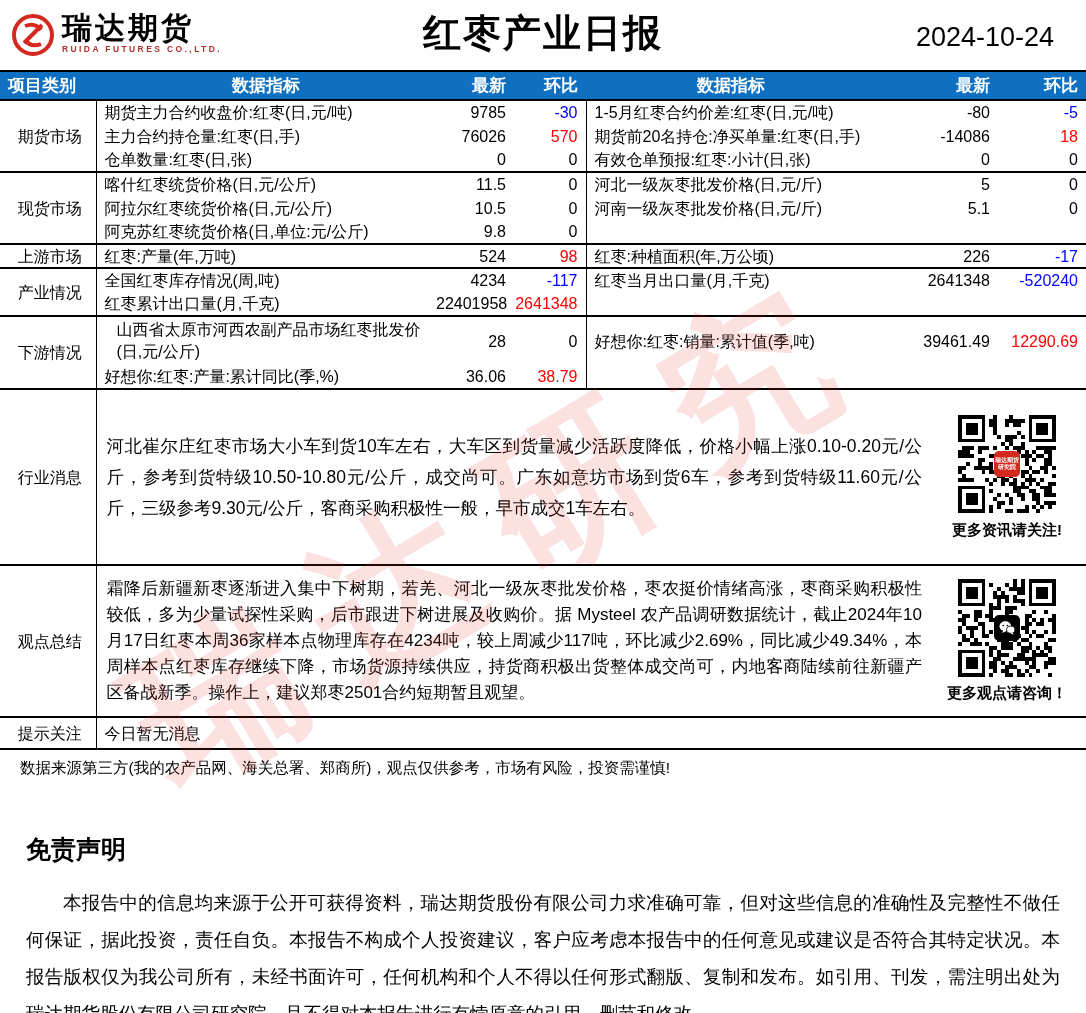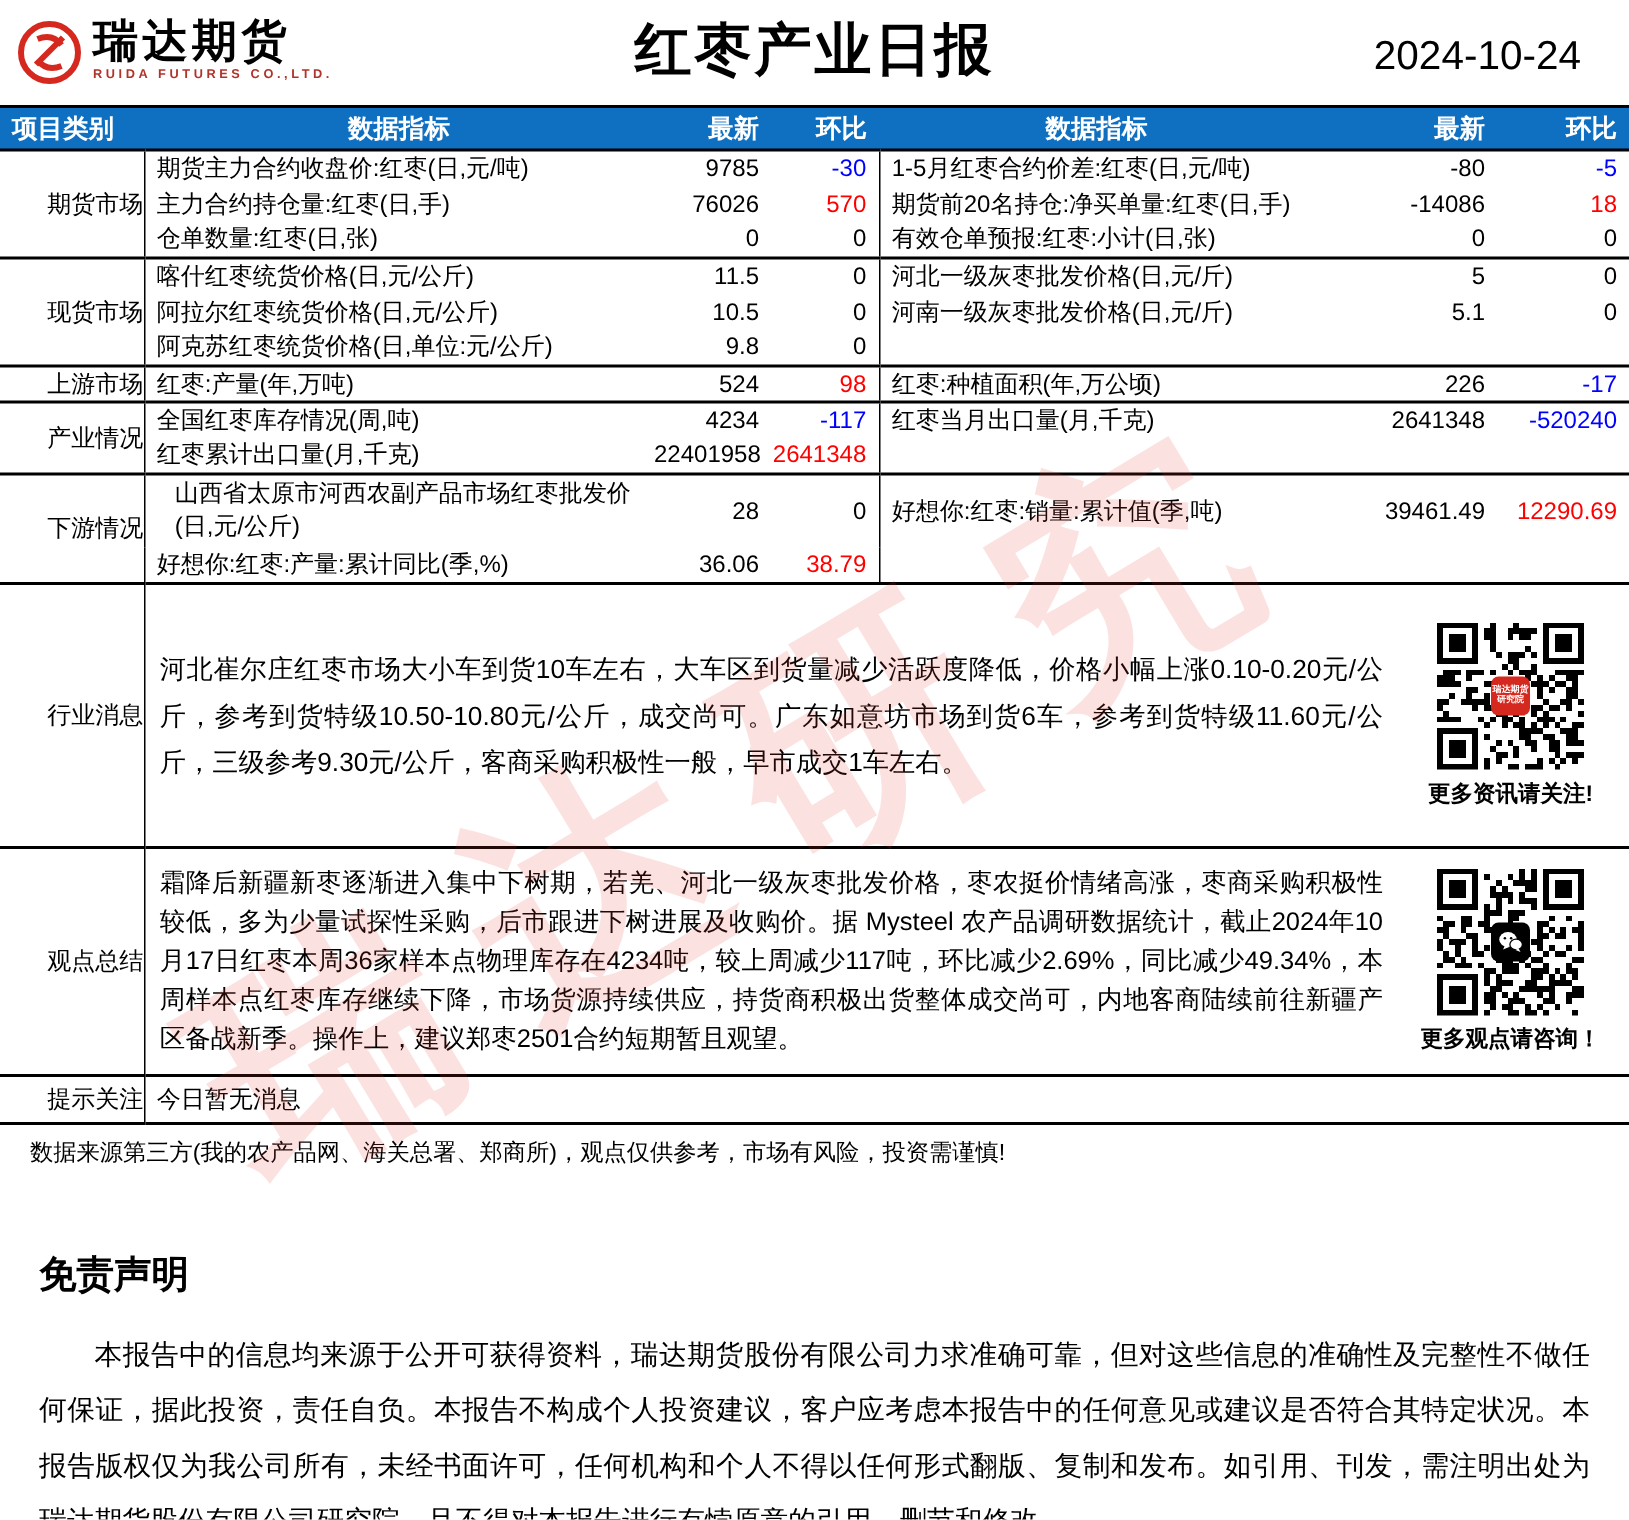--- a/index.html
+++ b/index.html
@@ -24,21 +24,21 @@
   
   table{width:1086px;border-collapse:collapse;table-layout:fixed;}
   td,th{padding:0;vertical-align:middle;font-size:16px;overflow:hidden;}
   thead th{background:var(--blue);color:#fff;font-weight:bold;height:29px;
            font-size:17px;border-top:2px solid #000;margin-top:28px;}
   th.h-cat{text-align:left;padding-left:8px;}
   th.h-ind{text-align:center;}
   th.h-num{text-align:right;padding-right:8px;}
 
   .t-data td{height:24px;line-height:21px;}
-  td.cat{border-right:1.5px solid #000;text-align:right;padding-left:4px;font-size:16px;}
+  td.cat{border-right:1.5px solid #000;text-align:center;padding-left:4px;font-size:16px;}
   td.lab{text-align:left;padding-left:8px;padding-right:4px;}
   td.num{text-align:right;padding-right:8px;}
   td.div-r{border-right:1.5px solid #000;}
   tr.g-top td{border-top:2px solid #000;}
   tr.t-end td{border-bottom:2px solid #000;}
   .pos{color:var(--pos);} .neg{color:var(--neg);} .zero{color:#000;}
 
   
   td.bigcell{vertical-align:middle;}
   .content-flex{display:flex;align-items:center;}

